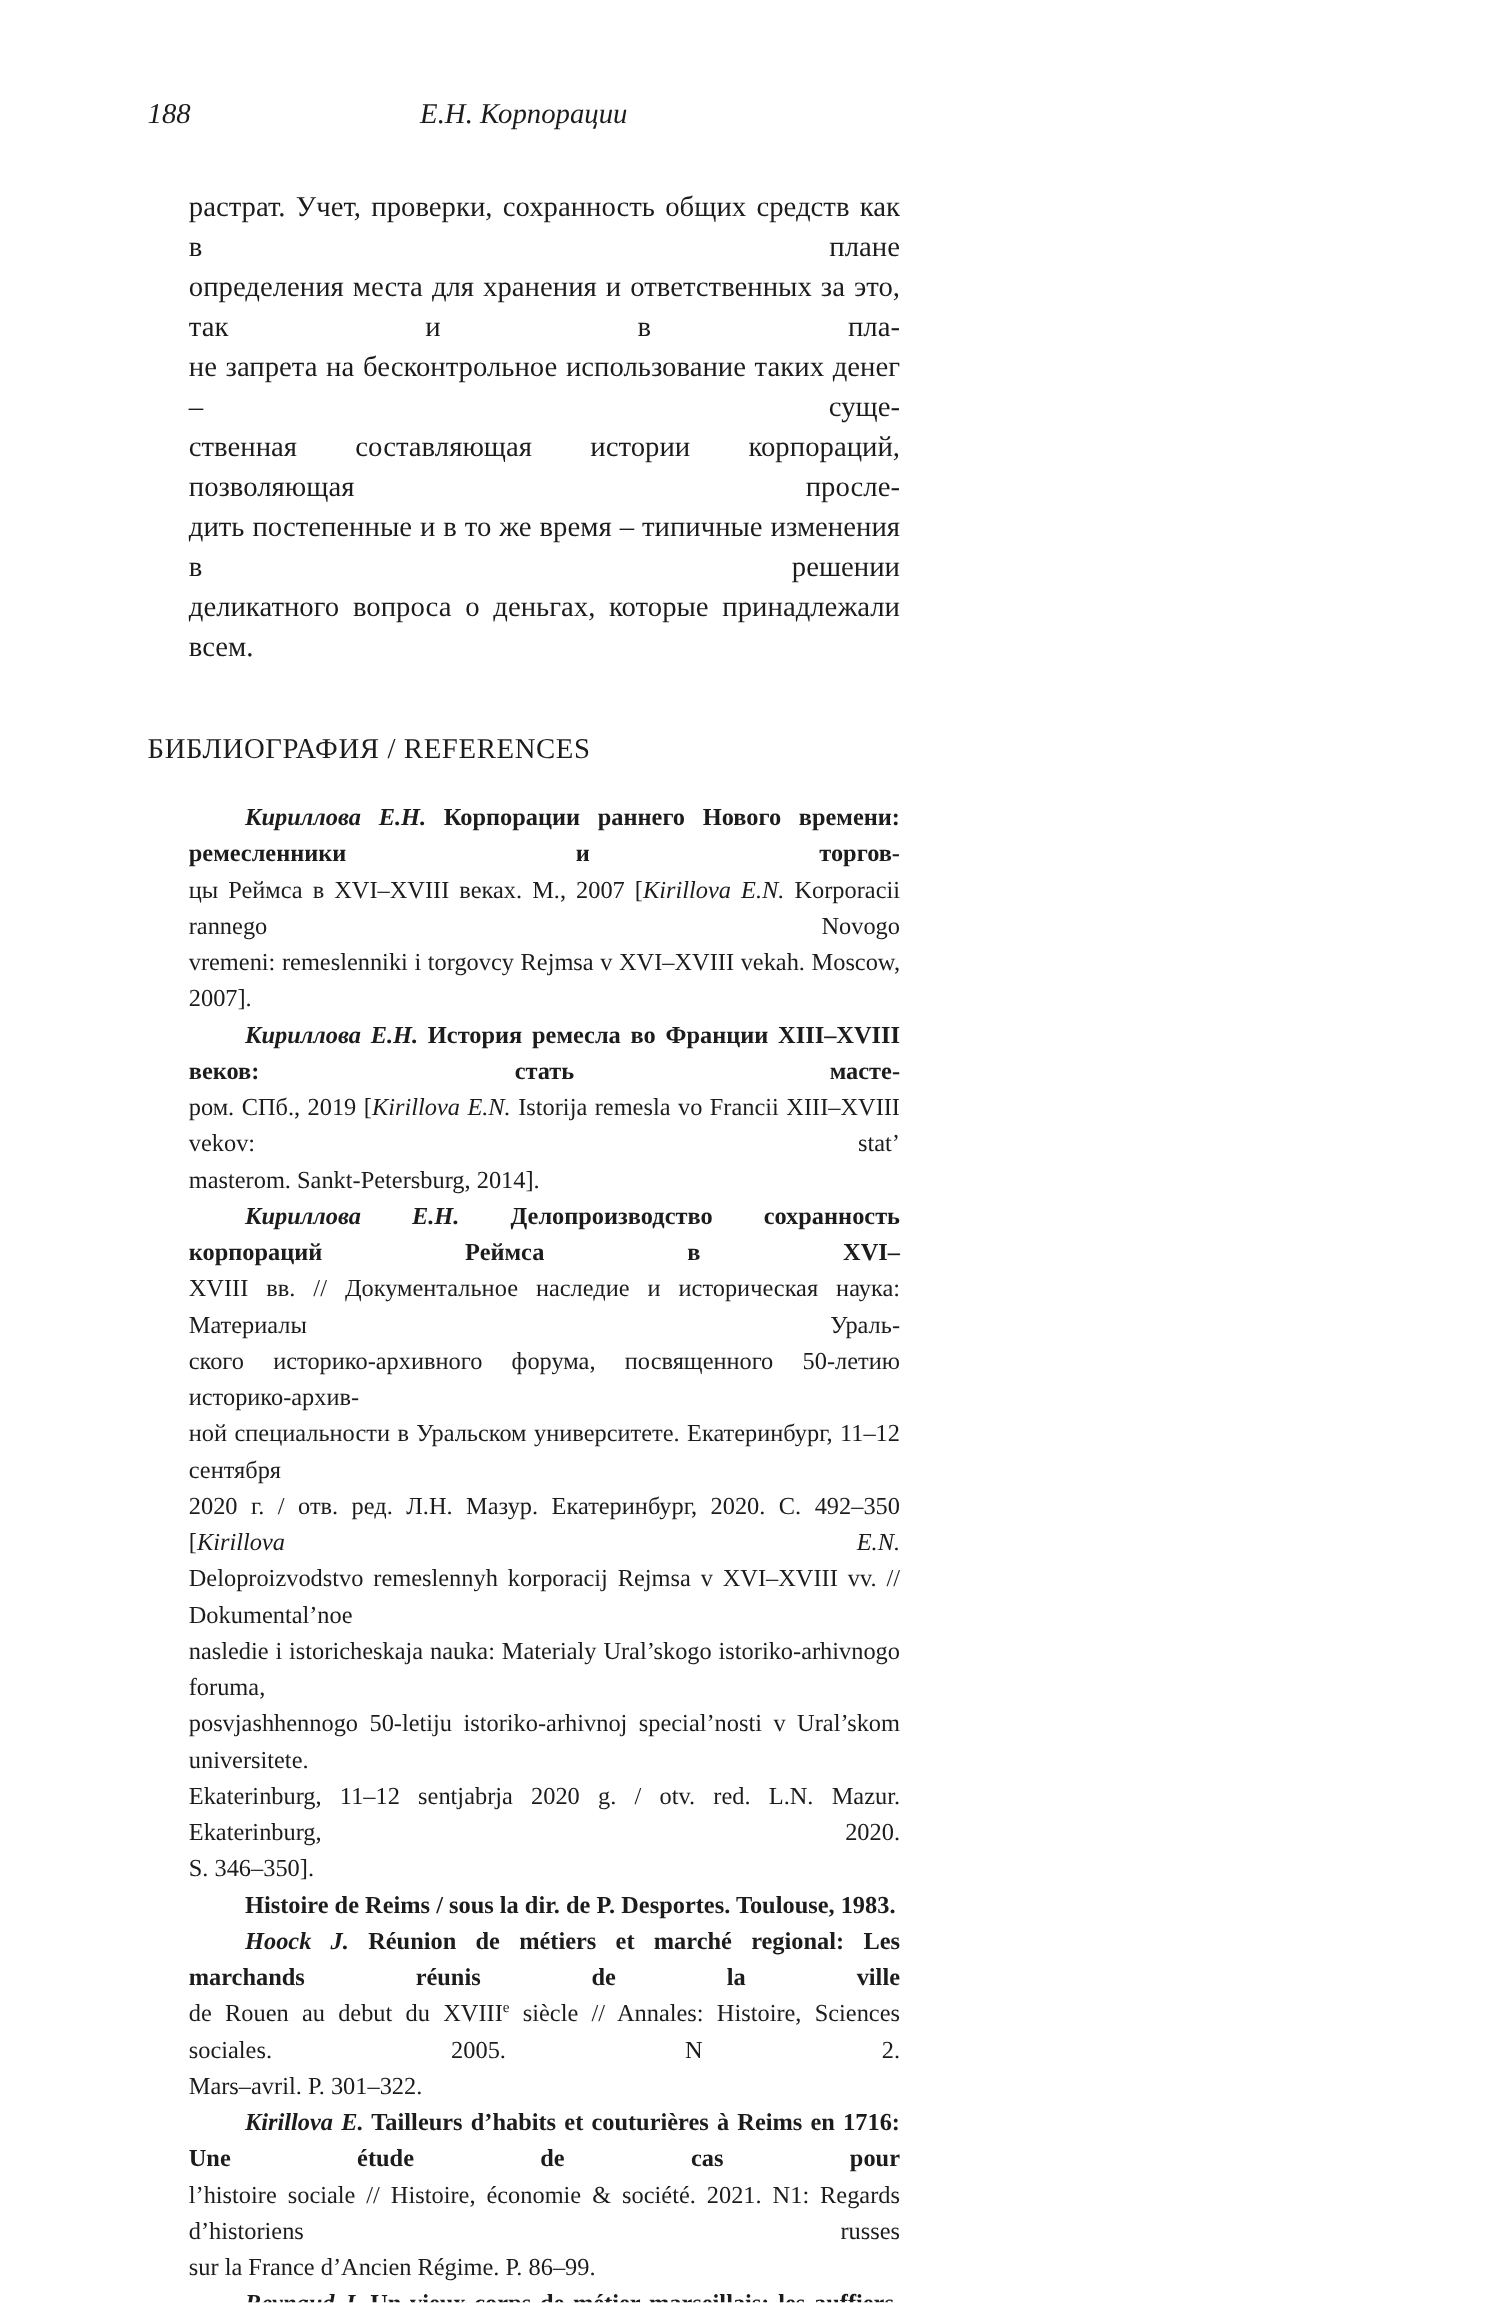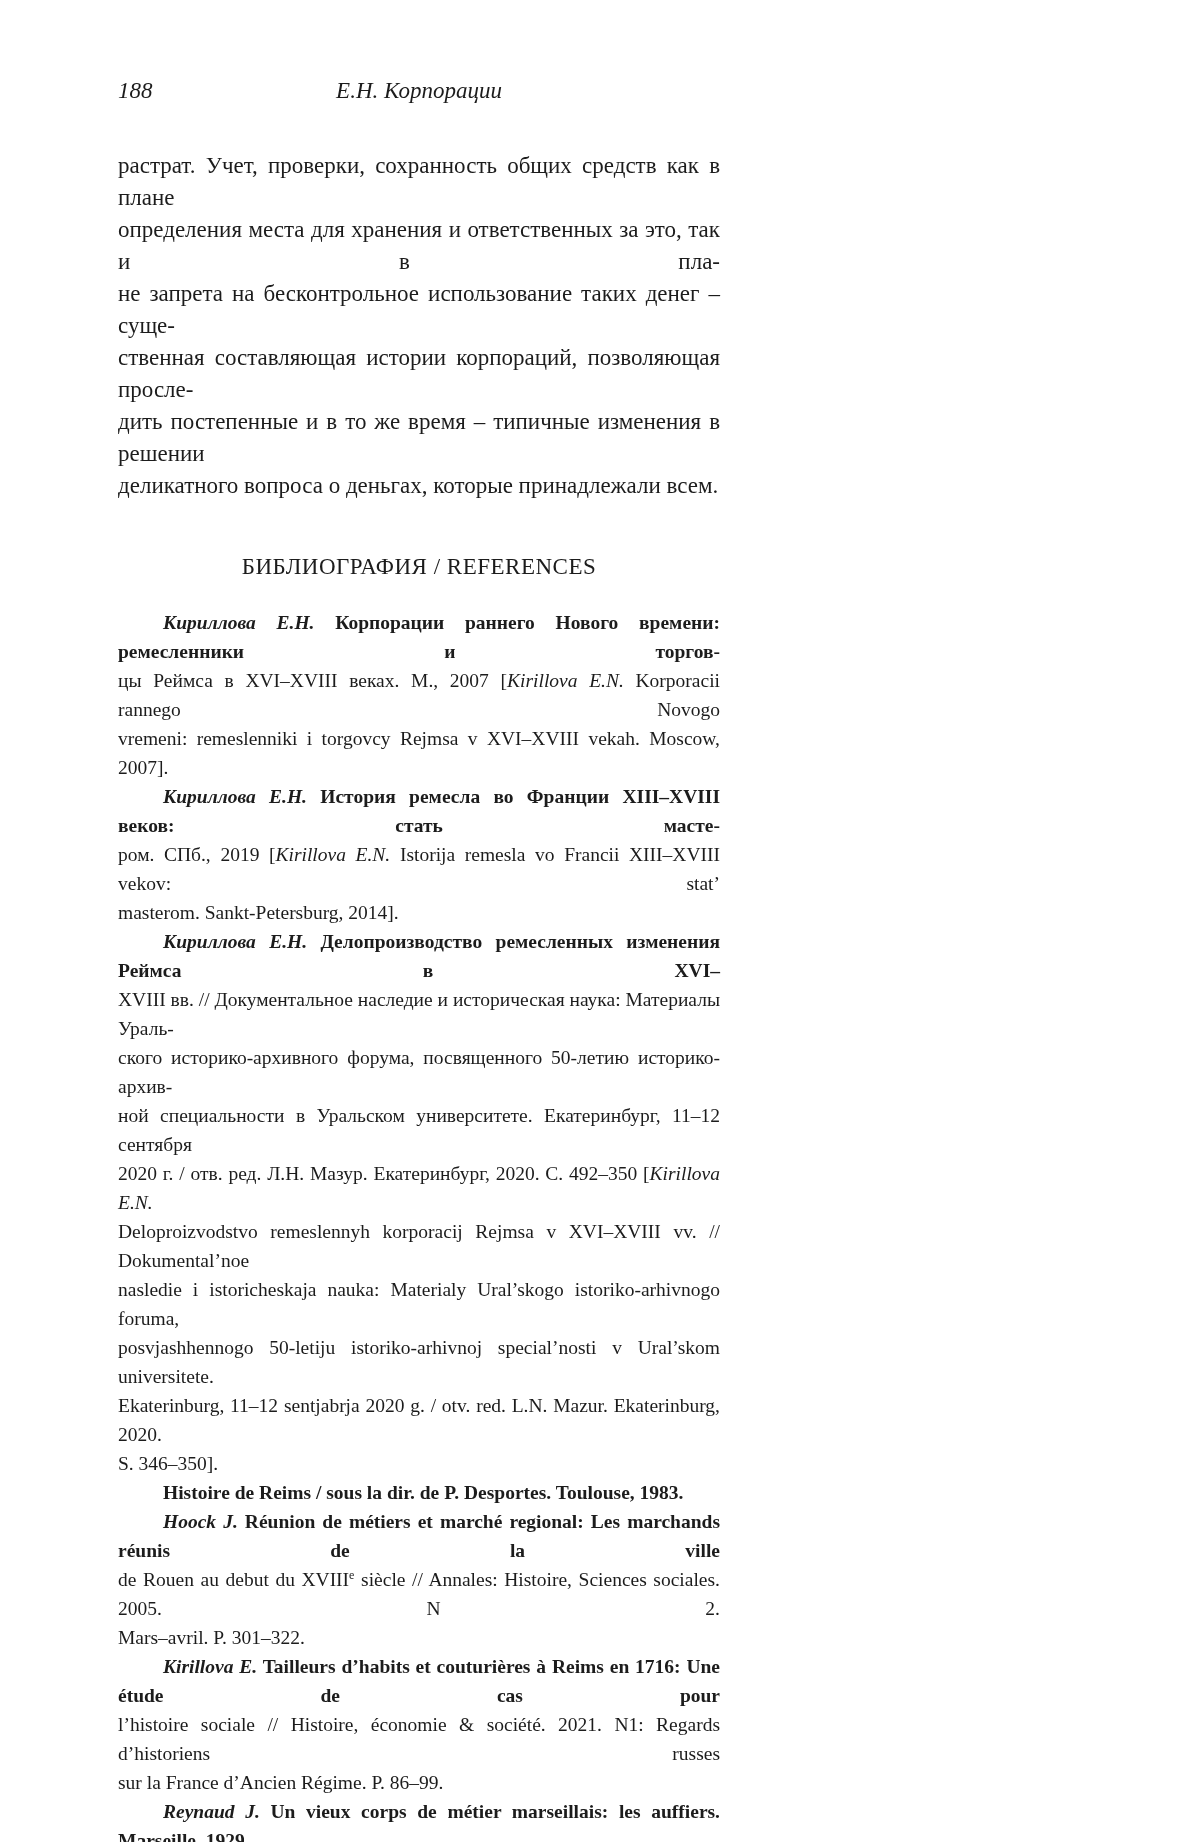--- a/index.html
+++ b/index.html
@@ -35,32 +35,33 @@
     display: block;
     text-align: center;
   }
   .body-text {
     font-size: 23px;
     line-height: 32px;
   }
   .tline {
     text-align: justify;
     text-align-last: justify;
+    margin-left: 33px;
   }
   .tline.last {
     text-align-last: left;
   }
   .tline.indent {
     text-indent: 45px;
     font-weight: bold;
   }
   .bib-heading {
     font-size: 23px;
     font-weight: 400;
-    text-align: center;
+    text-align: left;
     margin: 50px 0 26px 0;
     line-height: 30px;
     letter-spacing: 0.5px;
   }
   .references {
     font-size: 19.5px;
     line-height: 29px;
   }
   .ref-entry {
     margin: 0;
@@ -100,21 +101,21 @@
         <div class="tline indent"><span class="it">Кириллова Е.Н.</span><span> Корпорации раннего Нового времени: ремесленники и торгов-</span></div>
         <div class="tline"><span>цы Реймса в XVI–XVIII веках. М., 2007 [</span><span class="it">Kirillova E.N.</span><span> Korporacii rannego Novogo</span></div>
         <div class="tline last"><span>vremeni: remeslenniki i torgovcy Rejmsa v XVI–XVIII vekah. Moscow, 2007].</span></div>
       </div>
       <div class="ref-entry">
         <div class="tline indent"><span class="it">Кириллова Е.Н.</span><span> История ремесла во Франции XIII–XVIII веков: стать масте-</span></div>
         <div class="tline"><span>ром. СПб., 2019 [</span><span class="it">Kirillova E.N.</span><span> Istorija remesla vo Francii XIII–XVIII vekov: stat’</span></div>
         <div class="tline last"><span>masterom. Sankt-Petersburg, 2014].</span></div>
       </div>
       <div class="ref-entry">
-        <div class="tline indent"><span class="it">Кириллова Е.Н.</span><span> Делопроизводство ремесленных изменения Реймса в XVI–</span></div>
+        <div class="tline indent"><span class="it">Кириллова Е.Н.</span><span> Делопроизводство сохранность корпораций Реймса в XVI–</span></div>
         <div class="tline"><span>XVIII вв. // Документальное наследие и историческая наука: Материалы Ураль-</span></div>
         <div class="tline"><span>ского историко-архивного форума, посвященного 50-летию историко-архив-</span></div>
         <div class="tline"><span>ной специальности в Уральском университете. Екатеринбург, 11–12 сентября</span></div>
         <div class="tline"><span>2020 г. / отв. ред. Л.Н. Мазур. Екатеринбург, 2020. С. 492–350 [</span><span class="it">Kirillova E.N.</span></div>
         <div class="tline"><span>Deloproizvodstvo remeslennyh korporacij Rejmsa v XVI–XVIII vv. // Dokumental’noe</span></div>
         <div class="tline"><span>nasledie i istoricheskaja nauka: Materialy Ural’skogo istoriko-arhivnogo foruma,</span></div>
         <div class="tline"><span>posvjashhennogo 50-letiju istoriko-arhivnoj special’nosti v Ural’skom universitete.</span></div>
         <div class="tline"><span>Ekaterinburg, 11–12 sentjabrja 2020 g. / otv. red. L.N. Mazur. Ekaterinburg, 2020.</span></div>
         <div class="tline last"><span>S. 346–350].</span></div>
       </div>

